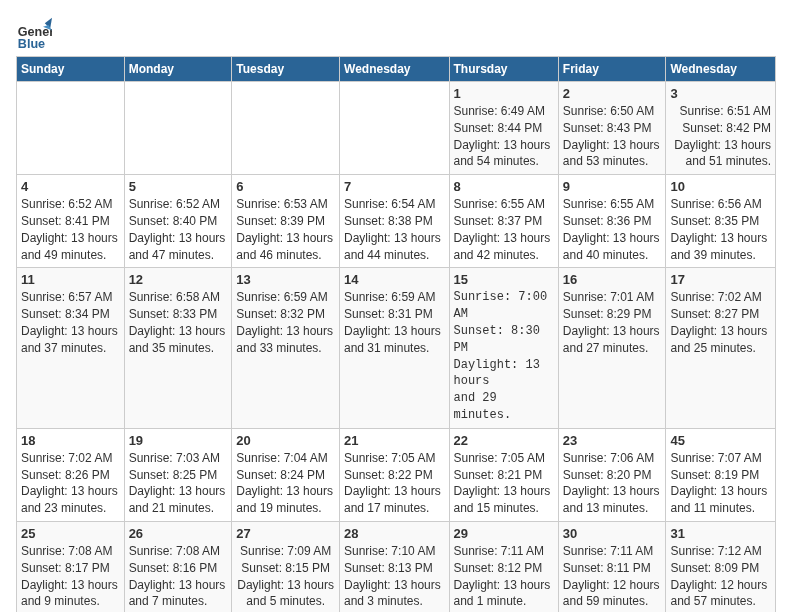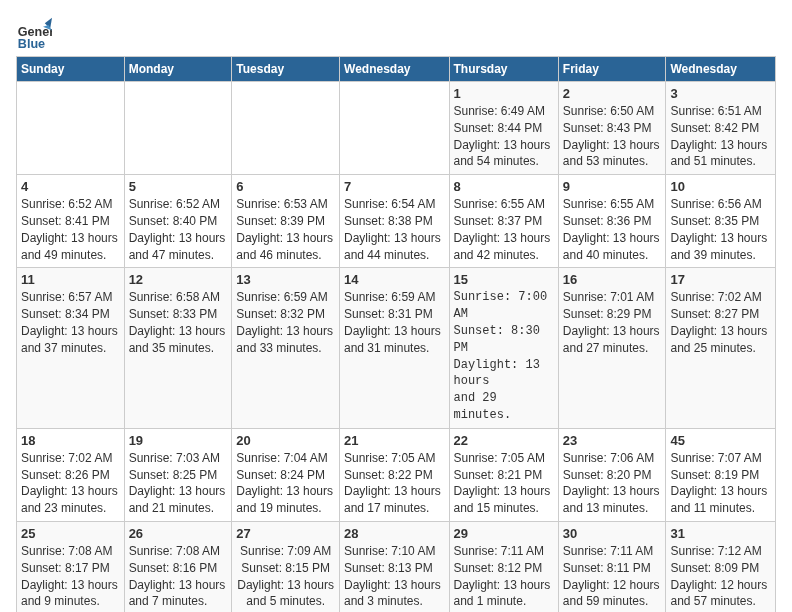--- a/index.html
+++ b/index.html
@@ -126,21 +126,21 @@
         </td>
         <td>
           <div class="day-num">2</div>
           <div class="day-info" style="white-space: pre-line;">Sunrise: 6:50 AM
 Sunset: 8:43 PM
 Daylight: 13 hours
 and 53 minutes.</div>
         </td>
         <td>
           <div class="day-num">3</div>
-          <div class="day-info" style="white-space: pre-line;">Sunrise: 6:51 AM
+          <div class="day-info" style="white-space: pre-line; text-align: right;">Sunrise: 6:51 AM
 Sunset: 8:42 PM
 Daylight: 13 hours
 and 51 minutes.</div>
         </td>
       </tr>
       <tr>
         <td>
           <div class="day-num">4</div>
           <div class="day-info" style="white-space: pre-line;">Sunrise: 6:52 AM
 Sunset: 8:41 PM

